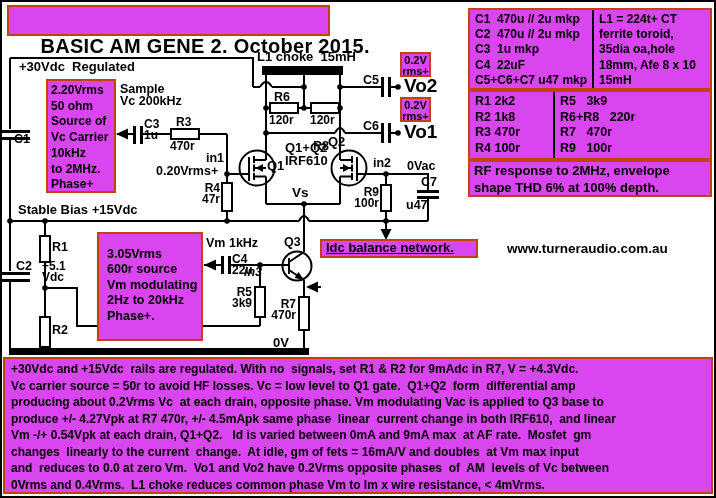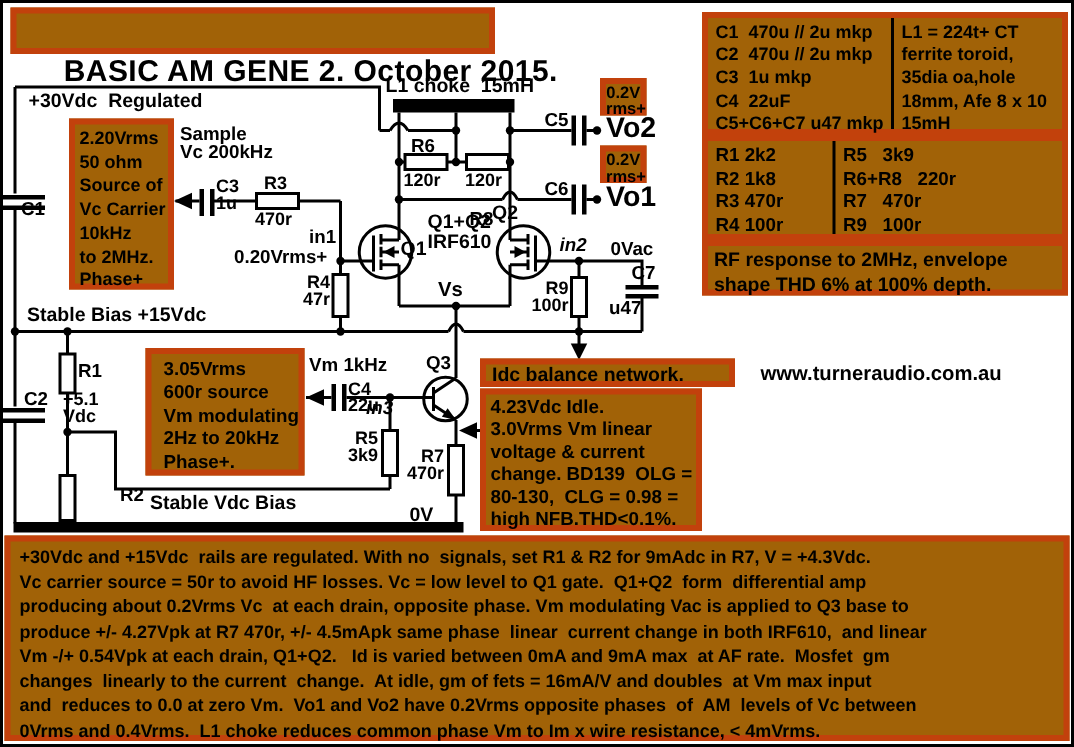--- a/index.html
+++ b/index.html
@@ -3,27 +3,27 @@
 <meta charset="utf-8">
 <style>
   html,body { margin:0; padding:0; background:#fff; }
   #page { position:relative; width:716px; height:498px; background:#fff; overflow:hidden;
           font-family:"Liberation Sans", sans-serif; color:#000; }
   .border { position:absolute; inset:0; border:2px solid #000; pointer-events:none; }
   svg { position:absolute; left:0; top:0; }
   .t  { position:absolute; white-space:pre; font-weight:bold; font-size:12.5px; line-height:13px; }
   .t2 { font-size:12px; line-height:10.8px; }
   .tr { text-align:right; }
-  .bx { position:absolute; border:4px solid #c2410c; box-sizing:border-box; background:#a16207;
+  .bx { position:absolute; border:2px solid #c2410c; box-sizing:border-box; background:#d946ef;
         font-weight:bold; white-space:pre; }
   .titlebox { left:7px; top:5px; width:323px; height:31px; font-size:20px; line-height:26px;
               padding-left:8px; letter-spacing:.3px; }
   .srcbox  { left:46px;  top:79px;  width:70px;  height:114px; font-size:12px;   line-height:15.7px; padding:2px 3px; }
-  .vmbox   { left:97px;  top:232px; width:106px; height:85px;  font-size:12.5px; line-height:15.4px; padding:3px 8px; }
-  .idcbox  { left:320px; top:239px; width:170px; height:19px;  font-size:13px;   line-height:14px;  padding-left:4px; }
+  .vmbox   { left:97px;  top:232px; width:106px; height:109px;  font-size:12.5px; line-height:15.4px; padding:13px 8px; }
+  .idcbox  { left:320px; top:239px; width:158px; height:19px;  font-size:13px;   line-height:14px;  padding-left:4px;text-decoration:underline; }
   .q3box   { left:320px; top:259px; width:148px; height:95px;  font-size:12.5px; line-height:15px;  padding:1px 3px; }
   .lvlbox  { width:31px; height:25px; font-size:11px; line-height:11px; text-align:center; padding-top:1px; }
   .capsbox { left:468px; top:8px;   width:244px; height:82px;  display:flex; font-size:12px; line-height:15.2px; }
   .rbox    { left:468px; top:90px;  width:244px; height:70px;  display:flex; font-size:12.5px; line-height:15.5px; }
   .rfbox   { left:468px; top:160px; width:244px; height:37px;  font-size:13px; line-height:16.5px; padding:1px 4px; }
   .cell    { padding:2px 5px; box-sizing:border-box; }
   .cell.div{ border-right:2px solid #000; }
   .outbox  { left:481px; top:269px; width:229px; height:88px;  font-size:13px; line-height:16.8px; padding:1px 5px; }
   .notebox { left:3px;   top:357px; width:710px; height:137px; font-size:12px; line-height:16.5px; padding:2px 6px; }
   .fs13 { font-size:13px; } .fs14 { font-size:19px; line-height:14px; } .fs135 { font-size:13.5px; }
@@ -163,30 +163,30 @@
   <div class="t fs13" style="left:285px; top:142px; line-height:12.5px;">Q1+Q2
 IRF610</div>
   <div class="t" style="left:363px; top:74px;">C5</div>
   <div class="t" style="left:363px; top:120px;">C6</div>
   <div class="t fs14" style="left:404px; top:79px;">Vo2</div>
   <div class="t fs14" style="left:404px; top:125px;">Vo1</div>
   <div class="bx lvlbox" style="left:400px; top:52px;">0.2V
 rms+</div>
   <div class="bx lvlbox" style="left:400px; top:97px;">0.2V
 rms+</div>
-  <div class="t" style="left:373px; top:157px;font-style:italic;">in2</div>
+  <div class="t" style="left:373px; top:157px;">in2</div>
   <div class="t" style="left:407px; top:160px;">0Vac</div>
   <div class="t t2 tr" style="left:348px; top:187px; width:31px;">R9
 100r</div>
   <div class="t" style="left:421px; top:176px;">C7</div>
   <div class="t" style="left:406px; top:199px;">u47</div>
   <div class="t fs135" style="left:292px; top:186px;">Vs</div>
   <div class="t fs13" style="left:18px; top:203px;">Stable Bias +15Vdc</div>
   <div class="t" style="left:52px; top:241px;">R1</div>
-  <div class="t" style="left:52px; top:324px;padding-left:28px;">R2</div>
+  <div class="t" style="left:52px; top:324px;">R2</div>
   <div class="t t2" style="left:42px; top:261px;">+5.1
 Vdc</div>
   <div class="t" style="left:284px; top:236px;">Q3</div>
   <div class="t" style="left:206px; top:237px;">Vm 1kHz</div>
   <div class="t t2" style="left:232px; top:254px;">C4
 22u</div>
   <div class="t" style="left:244px; top:266px;font-style:italic;">in3</div>
   <div class="t t2 tr" style="left:226px; top:287px; width:26px;">R5
 3k9</div>
   <div class="t t2 tr" style="left:252px; top:299px; width:44px;">R7
@@ -200,26 +200,20 @@
 Vc Carrier
 10kHz
 to 2MHz.
 Phase+</div>
   <div class="bx vmbox">3.05Vrms
 600r source
 Vm modulating
 2Hz to 20kHz
 Phase+.</div>
   <div class="bx idcbox">Idc balance network.</div>
-  <div class="bx q3box">4.23Vdc Idle.
-3.0Vrms Vm linear
-voltage &amp; current
-change. BD139  OLG =
-80-130,  CLG = 0.98 =
-high NFB.THD&lt;0.1%.</div>
 
   <div class="bx capsbox">
     <div class="cell div" style="width:124px;">C1  470u // 2u mkp
 C2  470u // 2u mkp
 C3  1u mkp
 C4  22uF
 C5+C6+C7 u47 mkp</div>
     <div class="cell" style="flex:1;">L1 = 224t+ CT
 ferrite toroid,
 35dia oa,hole

